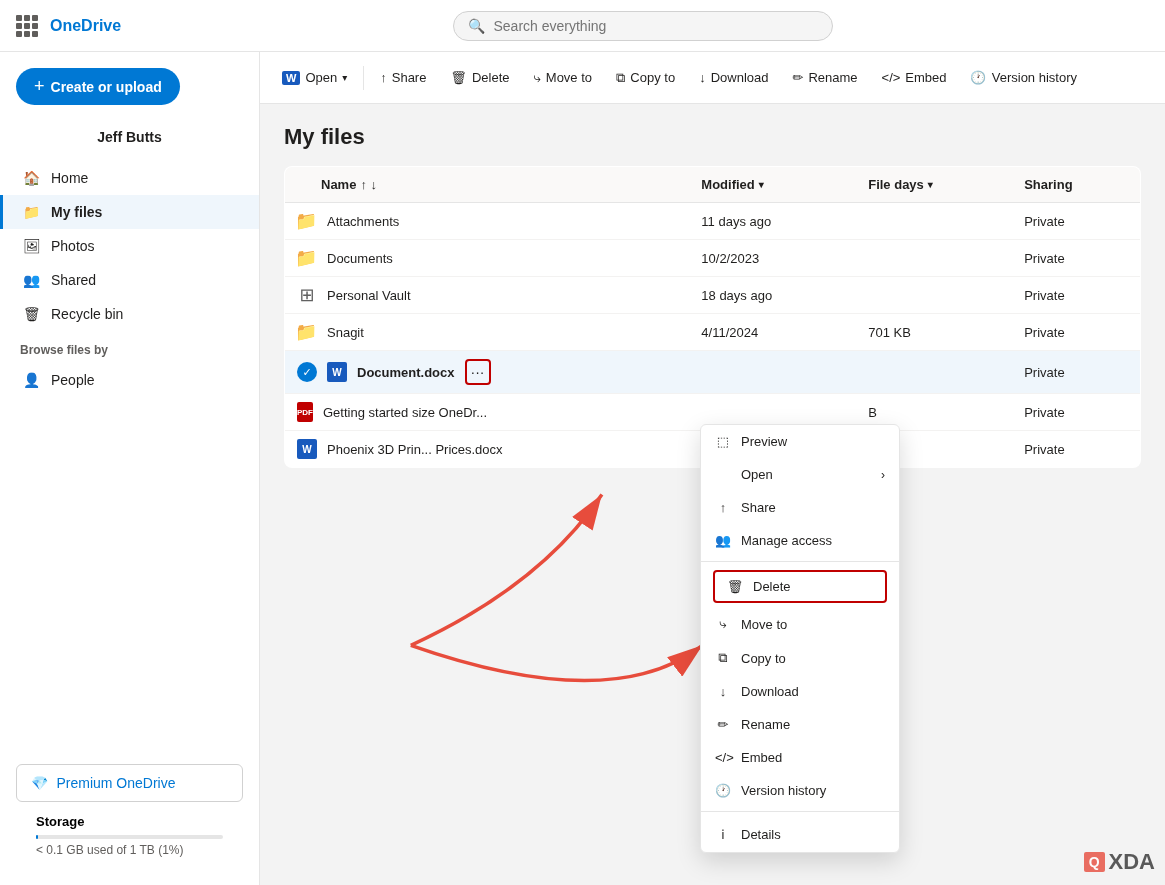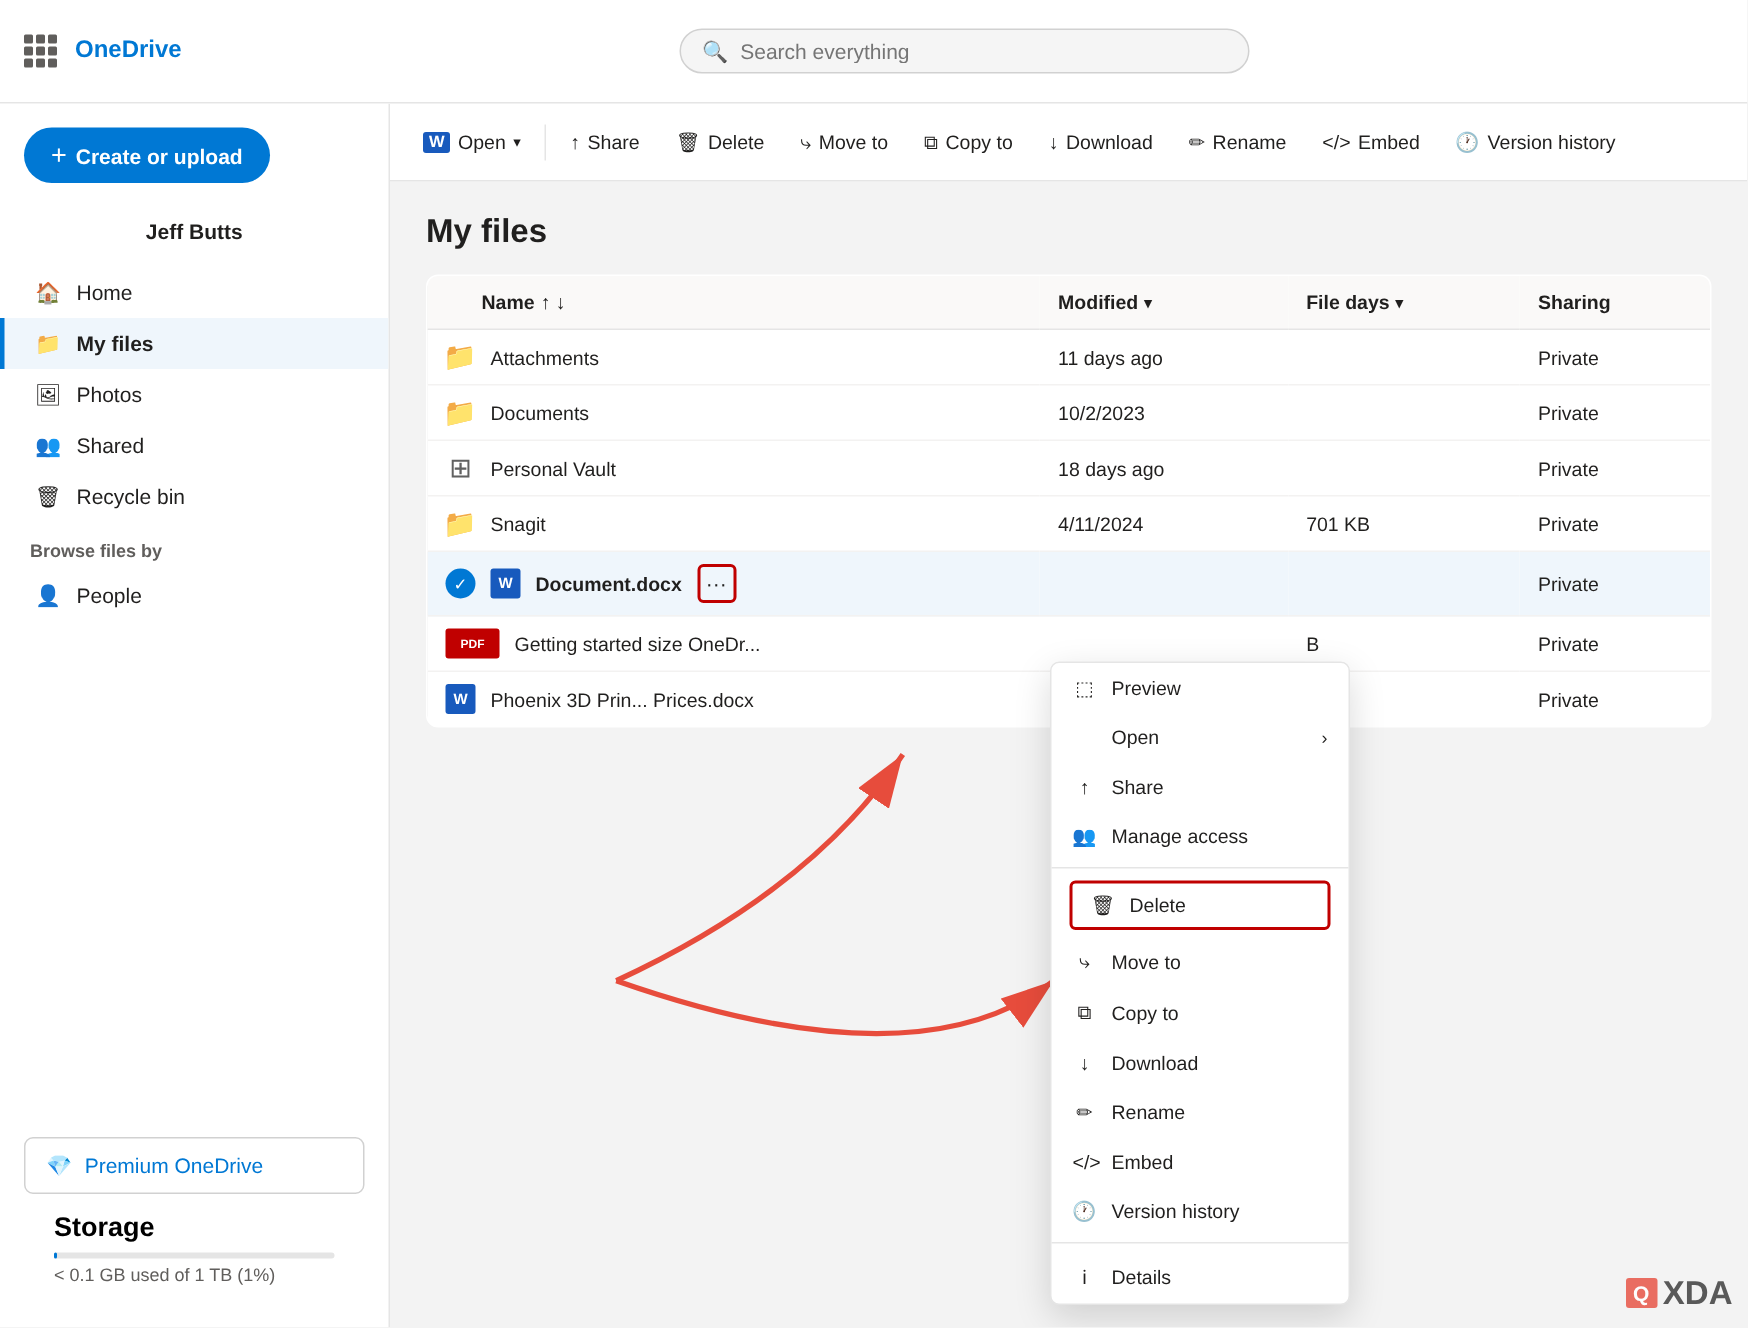--- a/index.html
+++ b/index.html
@@ -1,40 +1,40 @@
 <!DOCTYPE html>
 <html><head>
   <meta charset="utf-8">
   <style>
     * { box-sizing: border-box; margin: 0; padding: 0; }
     body { font-family: 'Segoe UI', Arial, sans-serif; font-size: 14px; background: #f3f3f3; display: flex; flex-direction: column; height: 885px; width: 1165px; overflow: hidden; }
 
     
-    .top-bar { display: flex; align-items: center; background: #fff; height: 69px; padding: 0 16px; border-bottom: 1px solid #e5e5e5; gap: 16px; }
+    .top-bar { display: flex; align-items: center; background: #fff; height: 52px; padding: 0 16px; border-bottom: 1px solid #e5e5e5; gap: 16px; }
     .top-bar-logo { display: flex; align-items: center; gap: 8px; font-size: 16px; font-weight: 600; color: #0078d4; }
     .grid-icon { display: grid; grid-template-columns: repeat(3,6px); grid-template-rows: repeat(3,6px); gap: 2px; margin-right: 4px; }
     .grid-icon span { width: 6px; height: 6px; background: #605e5c; border-radius: 1px; }
     .search-bar { flex: 1; display: flex; justify-content: center; }
     .search-input-wrap { display: flex; align-items: center; background: #f5f5f5; border: 1px solid #d1d1d1; border-radius: 20px; padding: 6px 14px; gap: 8px; width: 380px; }
     .search-input-wrap input { border: none; background: transparent; outline: none; font-size: 14px; width: 100%; color: #a16207; }
 
     
     .layout { display: flex; flex: 1; overflow: hidden; }
 
     
     .sidebar { width: 260px; background: #fff; border-right: 1px solid #e5e5e5; display: flex; flex-direction: column; padding: 16px 0; overflow-y: auto; flex-shrink: 0; }
     .sidebar-user { padding: 8px 20px 16px; font-weight: 600; font-size: 14px; color: #201f1e; text-align: center; }
     .sidebar-item { display: flex; align-items: center; gap: 10px; padding: 8px 20px; cursor: pointer; color: #201f1e; font-size: 14px; border-left: 3px solid transparent; }
     .sidebar-item.active { border-left: 3px solid #0078d4; background: #eff6fc; font-weight: 600; }
     .sidebar-section-label { padding: 12px 20px 6px; font-size: 12px; font-weight: 600; color: #605e5c; text-transform: none; }
     .sidebar-icon { width: 18px; height: 18px; display: flex; align-items: center; justify-content: center; flex-shrink: 0; }
     .sidebar-bottom { margin-top: auto; padding: 12px 16px; }
     .premium-btn { width: 100%; border: 1px solid #d1d1d1; border-radius: 6px; padding: 10px 14px; background: #fff; display: flex; align-items: center; gap: 8px; cursor: pointer; font-size: 14px; color: #0078d4; font-weight: 500; }
     .storage-section { padding: 12px 20px 0; }
-    .storage-label { font-size: 18px; font-weight: 600; margin-bottom: 6px; }
+    .storage-label { font-size: 13px; font-weight: 600; margin-bottom: 6px; }
     .storage-bar-bg { width: 100%; height: 4px; background: #e5e5e5; border-radius: 2px; margin-bottom: 4px; }
     .storage-bar-fill { height: 4px; background: #0078d4; border-radius: 2px; width: 1%; }
     .storage-text { font-size: 12px; color: #605e5c; }
 
     
     .main { flex: 1; display: flex; flex-direction: column; overflow: hidden; }
 
     
     .toolbar { display: flex; align-items: center; background: #fff; border-bottom: 1px solid #e5e5e5; padding: 0 12px; height: 52px; gap: 4px; overflow-x: auto; }
     .toolbar-btn { display: flex; align-items: center; gap: 5px; padding: 6px 10px; border: none; background: transparent; border-radius: 4px; cursor: pointer; font-size: 13px; color: #201f1e; white-space: nowrap; }
@@ -47,21 +47,21 @@
     
     .file-table { width: 100%; border-collapse: collapse; background: #fff; border-radius: 8px; overflow: hidden; border: 1px solid #e5e5e5; }
     .file-table th { text-align: left; padding: 10px 12px; font-size: 13px; font-weight: 600; color: #201f1e; border-bottom: 1px solid #e5e5e5; background: #faf9f8; cursor: pointer; }
     .file-table td { padding: 8px 12px; font-size: 13px; color: #201f1e; border-bottom: 1px solid #f3f2f1; }
     .file-table tr:last-child td { border-bottom: none; }
     .file-table tr.selected { background: #eff6fc; }
     .file-name-cell { display: flex; align-items: center; gap: 10px; }
     .file-icon { width: 20px; height: 20px; display: flex; align-items: center; justify-content: center; flex-shrink: 0; }
     .folder-icon { color: #f6af25; font-size: 18px; }
     .word-icon { width: 20px; height: 20px; background: #185abd; border-radius: 2px; display: flex; align-items: center; justify-content: center; color: #fff; font-size: 10px; font-weight: 700; }
-    .pdf-icon { width: 36px; height: 20px; background: #c00000; border-radius: 2px; display: flex; align-items: center; justify-content: center; color: #fff; font-size: 8px; font-weight: 700; }
+    .pdf-icon { width: 16px; height: 20px; background: #c00000; border-radius: 2px; display: flex; align-items: center; justify-content: center; color: #fff; font-size: 8px; font-weight: 700; }
     .check-circle { width: 20px; height: 20px; background: #0078d4; border-radius: 50%; display: flex; align-items: center; justify-content: center; color: #fff; font-size: 11px; }
     .more-btn { display: flex; align-items: center; justify-content: center; width: 26px; height: 26px; border: 2px solid #c00000; border-radius: 4px; background: transparent; cursor: pointer; font-size: 14px; color: #201f1e; flex-shrink: 0; }
     .th-sort { display: flex; align-items: center; gap: 4px; }
 
     
     .context-menu { position: absolute; background: #fff; border: 1px solid #e5e5e5; border-radius: 6px; box-shadow: 0 8px 24px rgba(0,0,0,0.15); width: 200px; z-index: 100; top: 320px; left: 440px; }
     .context-item { display: flex; align-items: center; gap: 10px; padding: 9px 14px; font-size: 13px; color: #201f1e; cursor: pointer; }
     .delete-border { border: 2px solid #c00000; border-radius: 4px; padding: 7px 12px; margin: 2px 6px; display: flex; align-items: center; gap: 10px; font-size: 13px; color: #201f1e; cursor: pointer; }
     .context-separator { height: 1px; background: #e5e5e5; margin: 4px 0; }
     .ctx-icon { font-size: 13px; width: 16px; text-align: center; flex-shrink: 0; }

